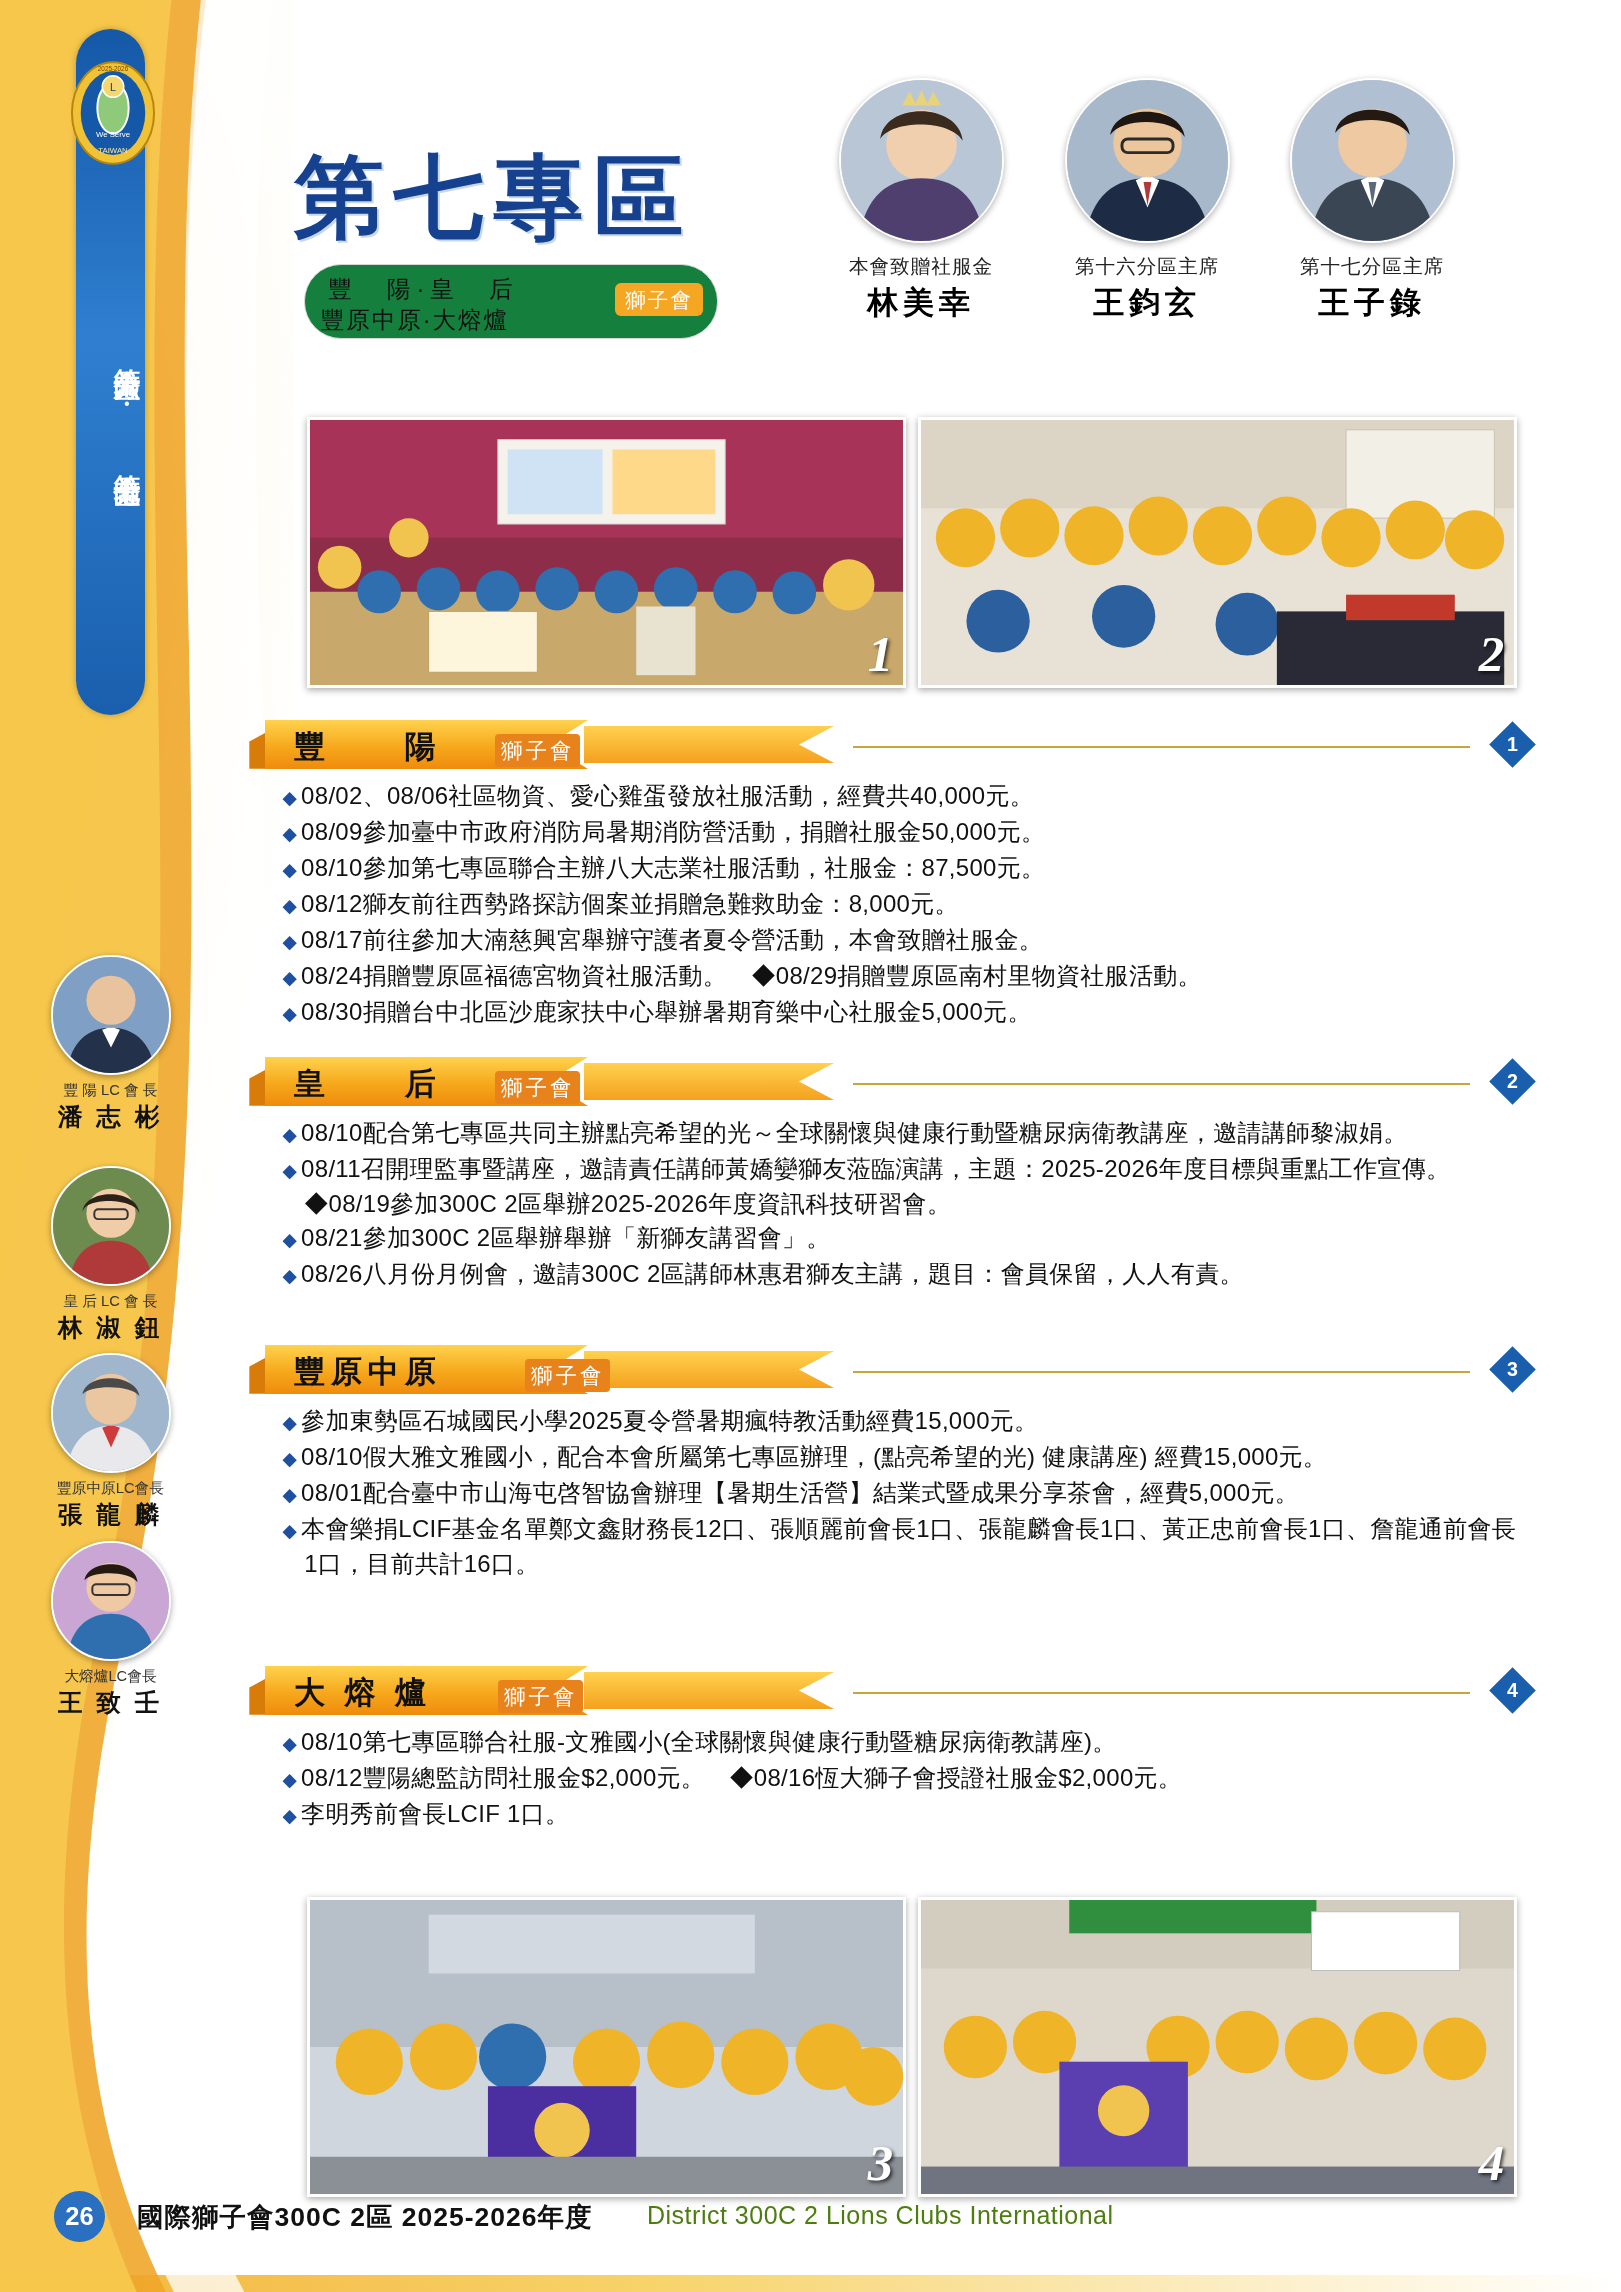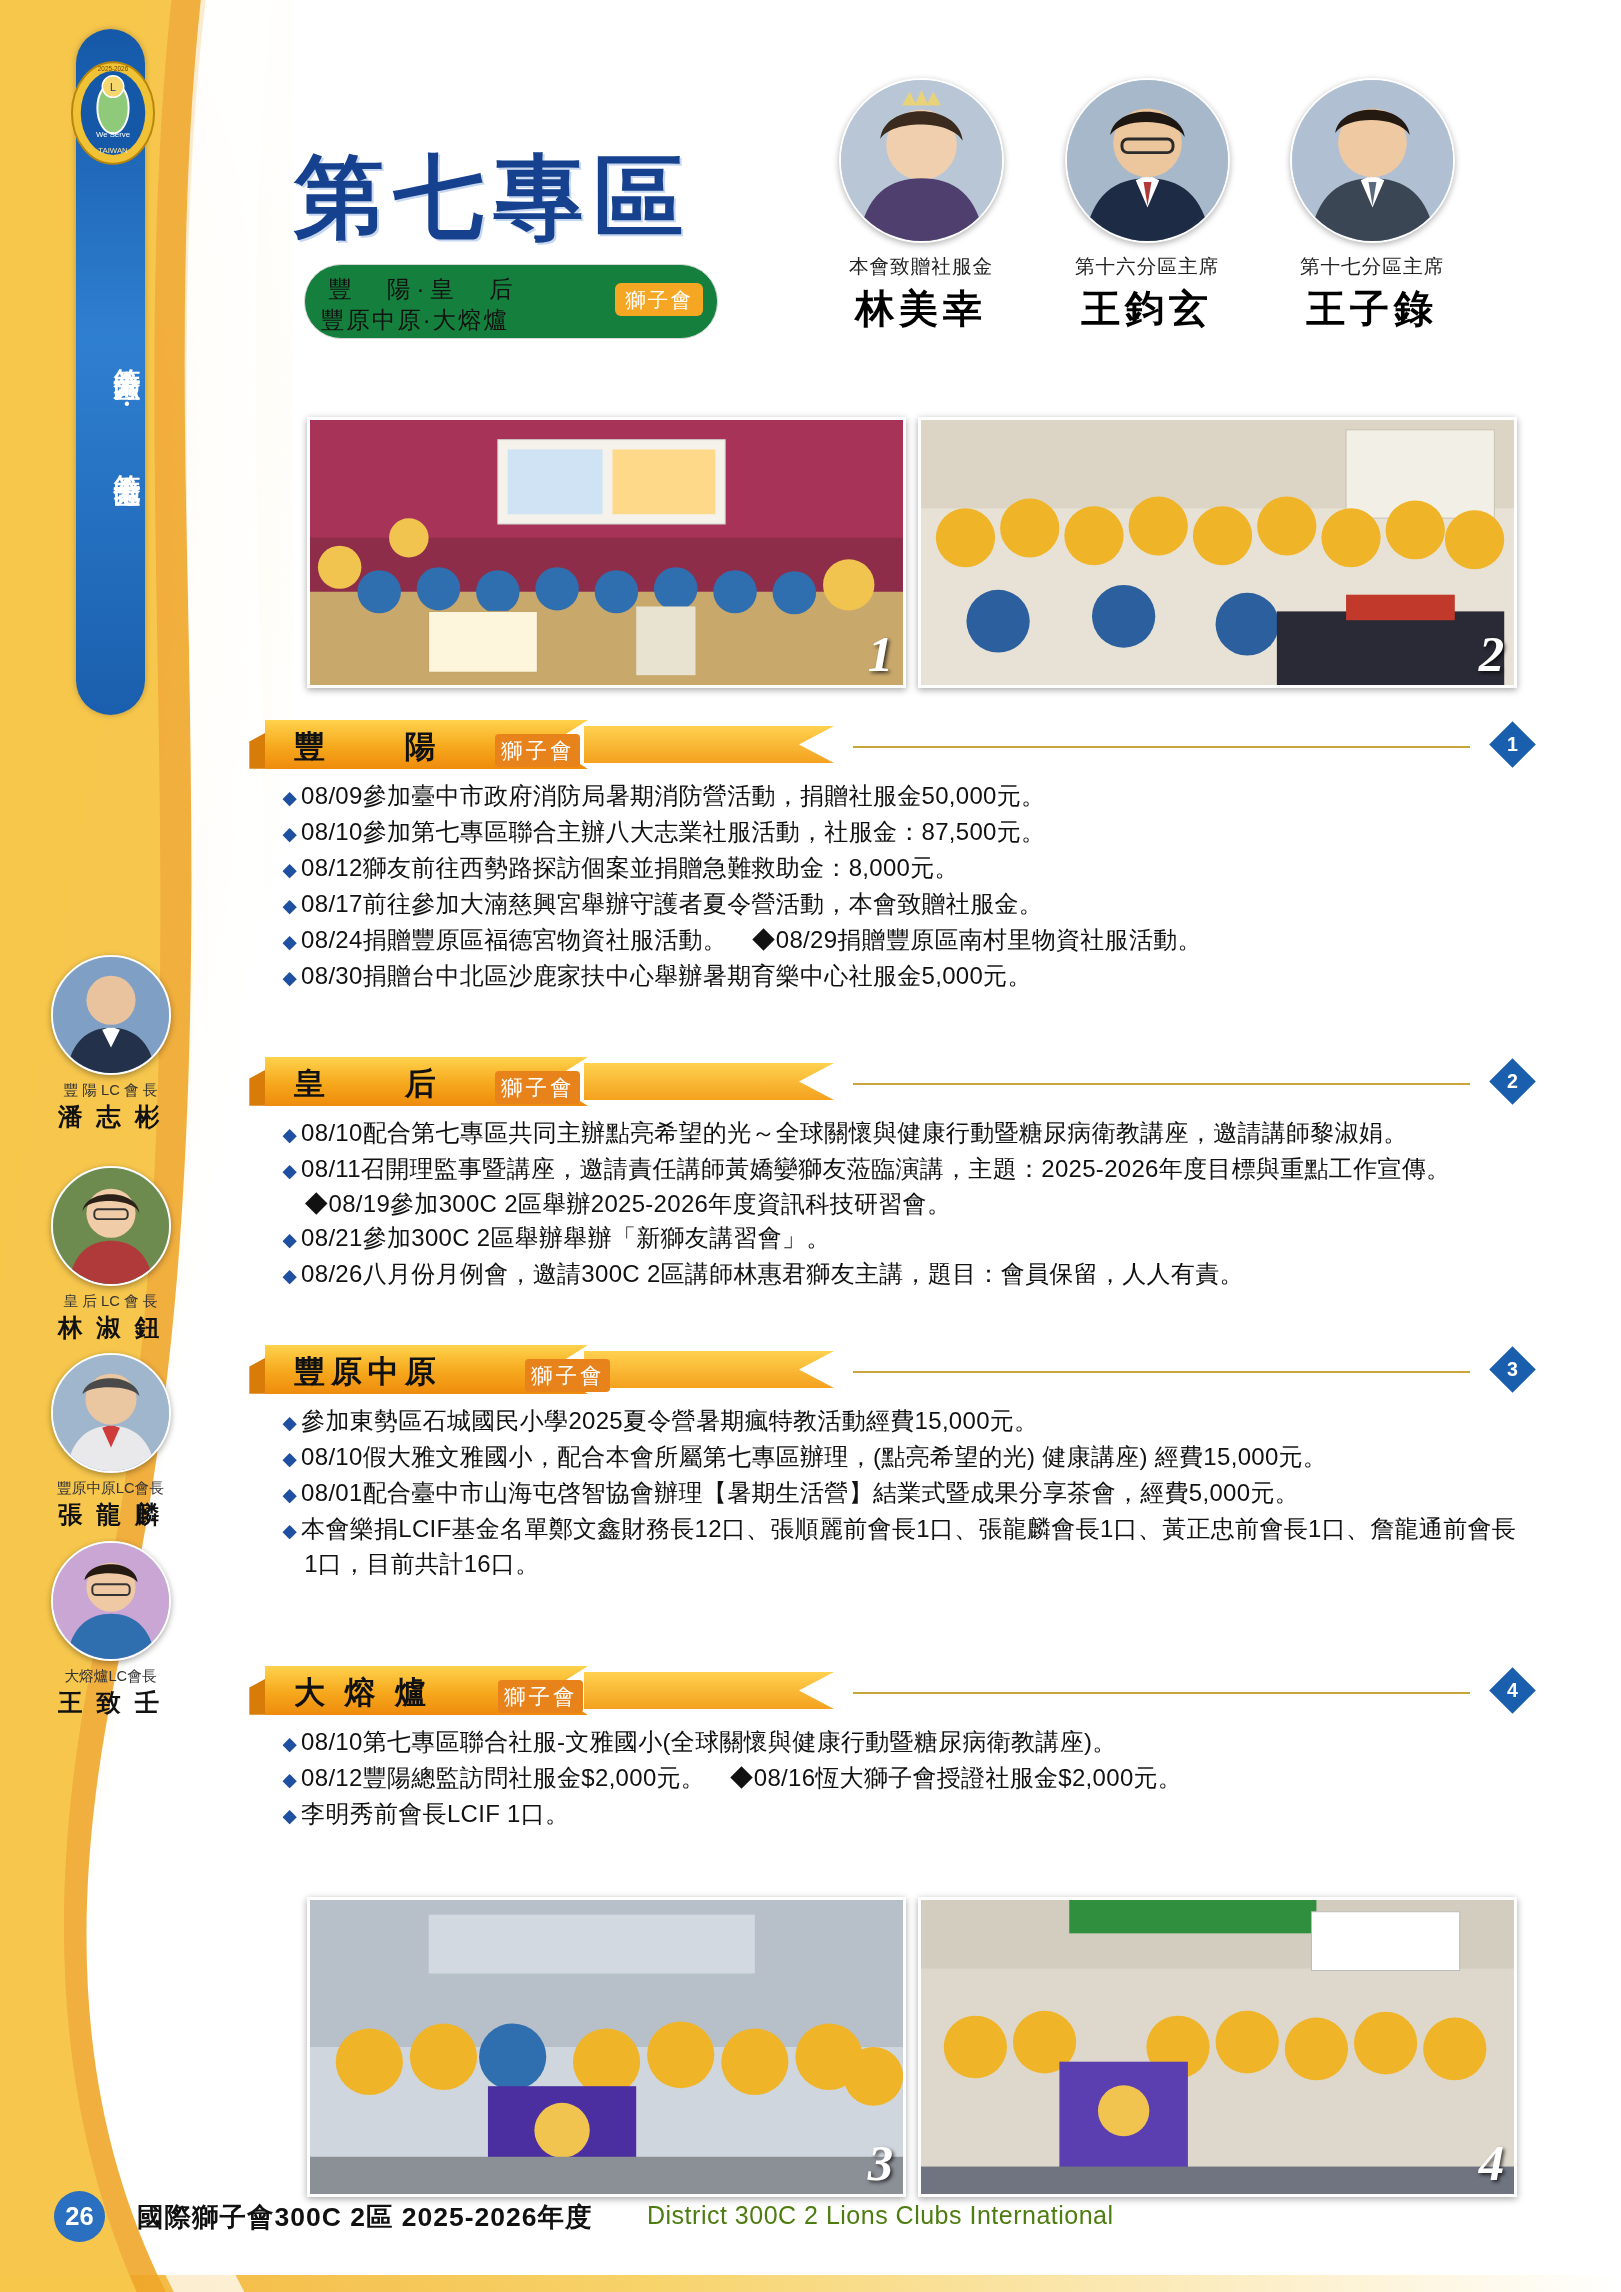--- a/index.html
+++ b/index.html
@@ -64,21 +64,21 @@
   .club-pill .tag{
     position:absolute;right:13.7px;top:17.6px;width:88px;height:33px;border-radius:5.9px;
     background:#f5a623;color:#fff;font-size:20.6px;text-align:center;line-height:33px;letter-spacing:2px;
   }
   .hd-officer{position:absolute;top:39px;width:216px;text-align:center;}
   .hd-officer .ph{
     width:161px;height:161px;border-radius:50%;margin:0 auto;overflow:hidden;
     border:2.9px solid #fff;box-shadow:0 2px 5.9px rgba(0,0,0,.3);background:#c3cedb;
   }
   .hd-officer .role{font-size:19.6px;color:#222;margin-top:9.8px;letter-spacing:1px;}
-  .hd-officer .nm{font-size:39px;color:#000;font-weight:bold;letter-spacing:4.9px;font-family:"Liberation Serif", serif;margin-top:2px;}
+  .hd-officer .nm{font-size:31px;color:#000;font-weight:bold;letter-spacing:4.9px;font-family:"Liberation Serif", serif;margin-top:2px;}
   
   .photo-row{position:absolute;left:307px;width:1210px;z-index:3;display:flex;gap:11.8px;}
   .photo{position:relative;flex:1;height:265px;border:3.9px solid #ffffff;box-shadow:0 2px 6.9px rgba(0,0,0,.35);overflow:hidden;}
   .photo .num{
     position:absolute;right:9.8px;bottom:2px;color:#fff;font-size:51px;font-weight:bold;
     font-family:"Liberation Serif", serif;text-shadow:2px 2px 3.9px rgba(0,0,0,.7);font-style:italic;
   }
   
   .sec{position:absolute;left:265px;width:1264px;z-index:4;}
   .banner{position:relative;height:53px;}
@@ -322,20 +322,21 @@
     <div class="fold"></div>
     <div class="ribbon"></div>
     <div class="ribbon2"></div>
     <div class="nm">豐　　陽</div>
     <div class="lionstag" style="left:230px">獅子會</div>
     <div class="rule"></div>
     <div class="dia"></div>
     <div class="dianum">1</div>
   </div>
   <div class="items">
+    <div class="item">08/02、08/06社區物資、愛心雞蛋發放社服活動，經費共40,000元。</div>
     <div class="item">08/09參加臺中市政府消防局暑期消防營活動，捐贈社服金50,000元。</div>
     <div class="item">08/10參加第七專區聯合主辦八大志業社服活動，社服金：87,500元。</div>
     <div class="item">08/12獅友前往西勢路探訪個案並捐贈急難救助金：8,000元。</div>
     <div class="item">08/17前往參加大湳慈興宮舉辦守護者夏令營活動，本會致贈社服金。</div>
     <div class="item">08/24捐贈豐原區福德宮物資社服活動。　◆08/29捐贈豐原區南村里物資社服活動。</div>
     <div class="item">08/30捐贈台中北區沙鹿家扶中心舉辦暑期育樂中心社服金5,000元。</div>
   </div>
 </div>
 
 <div class="sec" style="top:1057px">

